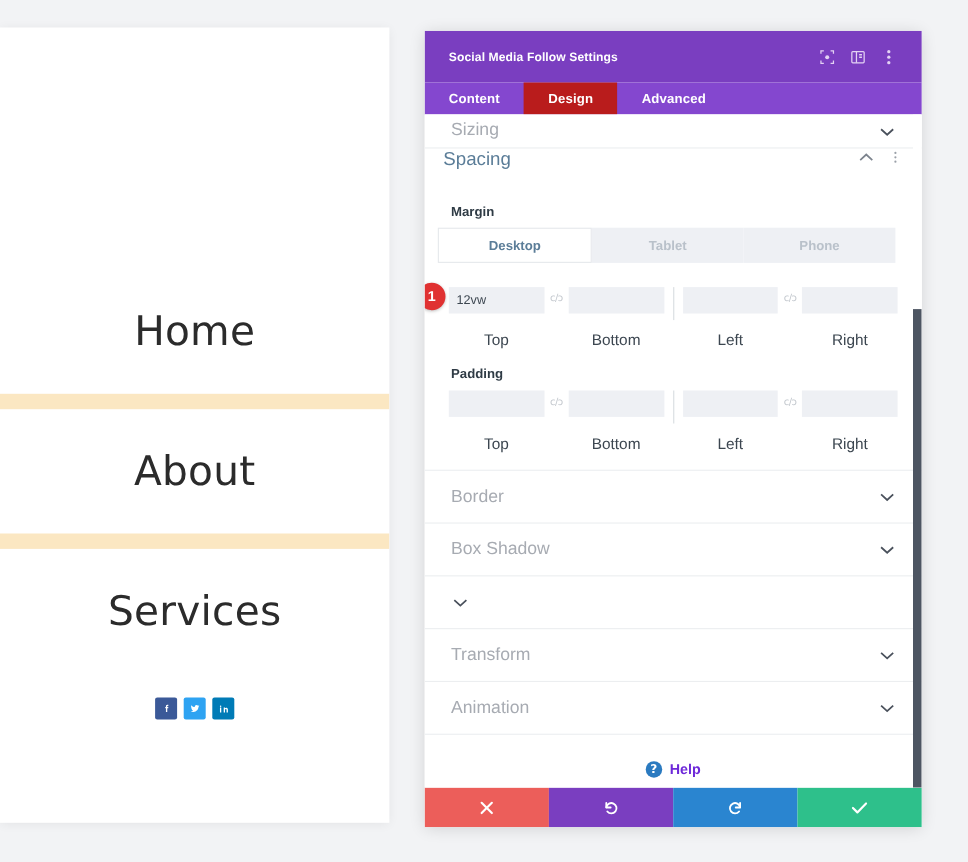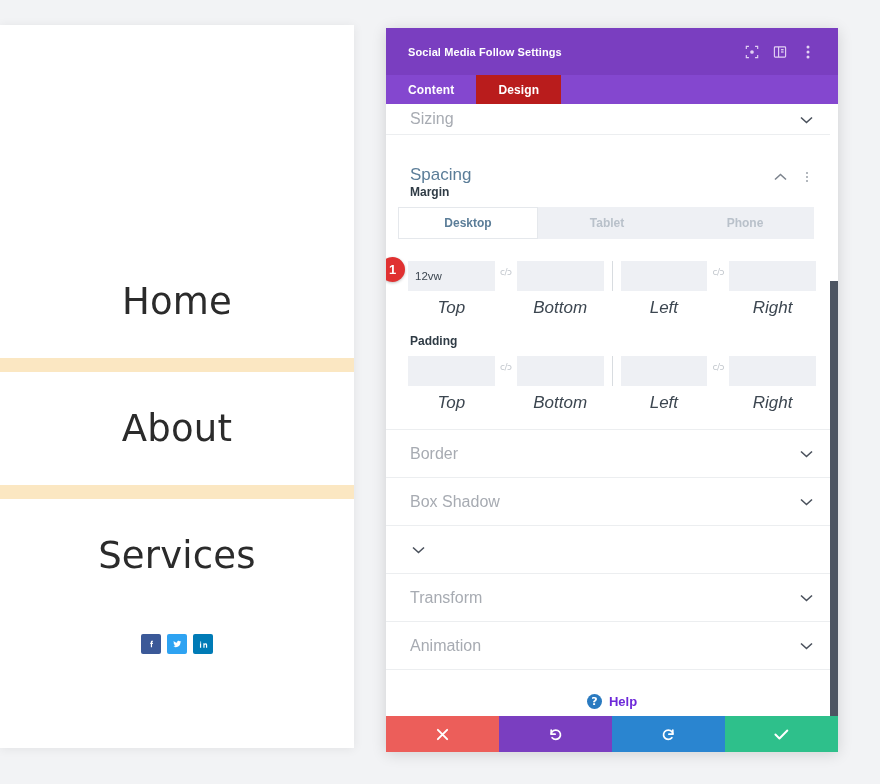--- a/index.html
+++ b/index.html
@@ -189,22 +189,22 @@
   }
 
   
   #spacing-section {
     border-bottom: 1px solid #eceef0;
     padding: 0 0 16px 0;
   }
   #spacing-header {
     height: 50px;
     display: flex;
-    align-items: flex-end;
-    padding: 0 24px;
+    align-items: flex-start;
+    padding: 0 17px;
     box-sizing: border-box;
   }
   #spacing-title {
     flex: 1 1 auto;
     font-size: 17px;
     color: #5b7d98;
     font-weight: 400;
   }
   .dots-icon {
     width: 14px;
@@ -273,37 +273,36 @@
     flex: 0 0 auto;
   }
   .spacing-cell {
     flex: 1 1 0;
     display: flex;
     flex-direction: column;
     align-items: center;
   }
   .spacing-input {
     width: 100%;
-    height: 30px;
+    height: 24px;
     background: #eef0f4;
     border: none;
     box-sizing: border-box;
     font-size: 11.5px;
     color: #3c4650;
     padding: 0 7px;
     font-family: "Liberation Sans", sans-serif;
     outline: none;
     display: flex;
     align-items: center;
   }
   .spacing-sublabel {
-    font-size: 17px;
+    font-size: 14px;
     color: #3c4650;
-    margin-top: 7px;
-    font-style: italic;
+    margin-top: 16px;
   }
   .link-icon {
     width: 22px;
     flex: 0 0 auto;
     display: flex;
     align-items: center;
     justify-content: center;
     height: 21px;
     color: #c2c7cd;
     font-size: 9px;
@@ -436,20 +435,21 @@
         <circle cx="2" cy="3" r="1.5"></circle>
           <circle cx="2" cy="8" r="1.5"></circle>
           <circle cx="2" cy="13" r="1.5"></circle>
       </svg>
     </div>
   </div>
 
   <div id="panel-tabs">
     <div class="panel-tab">Content</div>
     <div class="panel-tab active">Design</div>
+    <div class="panel-tab">Advanced</div>
   </div>
 
   <div id="panel-body">
 
     <div class="section-row top-cut">
       <span class="section-title">Sizing</span>
       <span class="chev">
         <svg width="13" height="8" viewBox="0 0 13 8" fill="none" stroke="#4a515c" stroke-width="1.6" aria-hidden="true">
             <path d="M1 1.5 L6.5 6.5 L12 1.5"></path>
           </svg>

